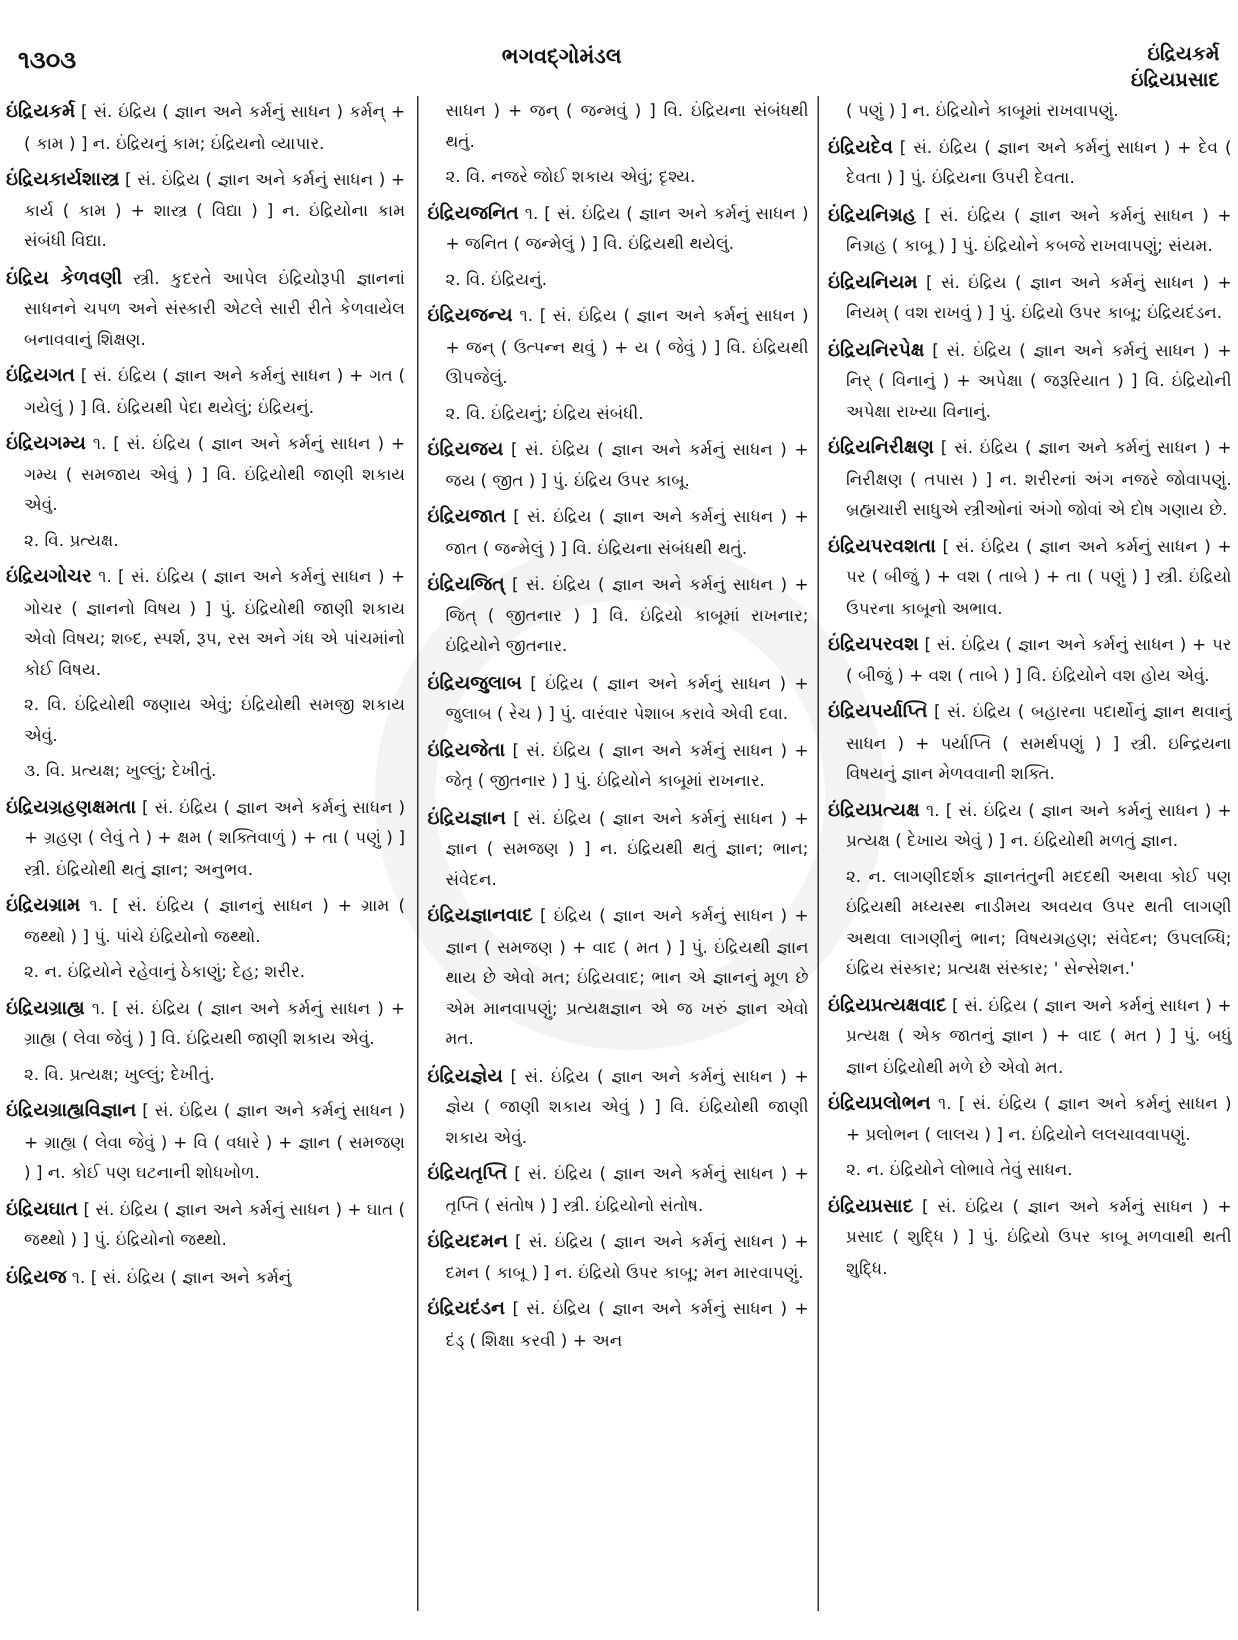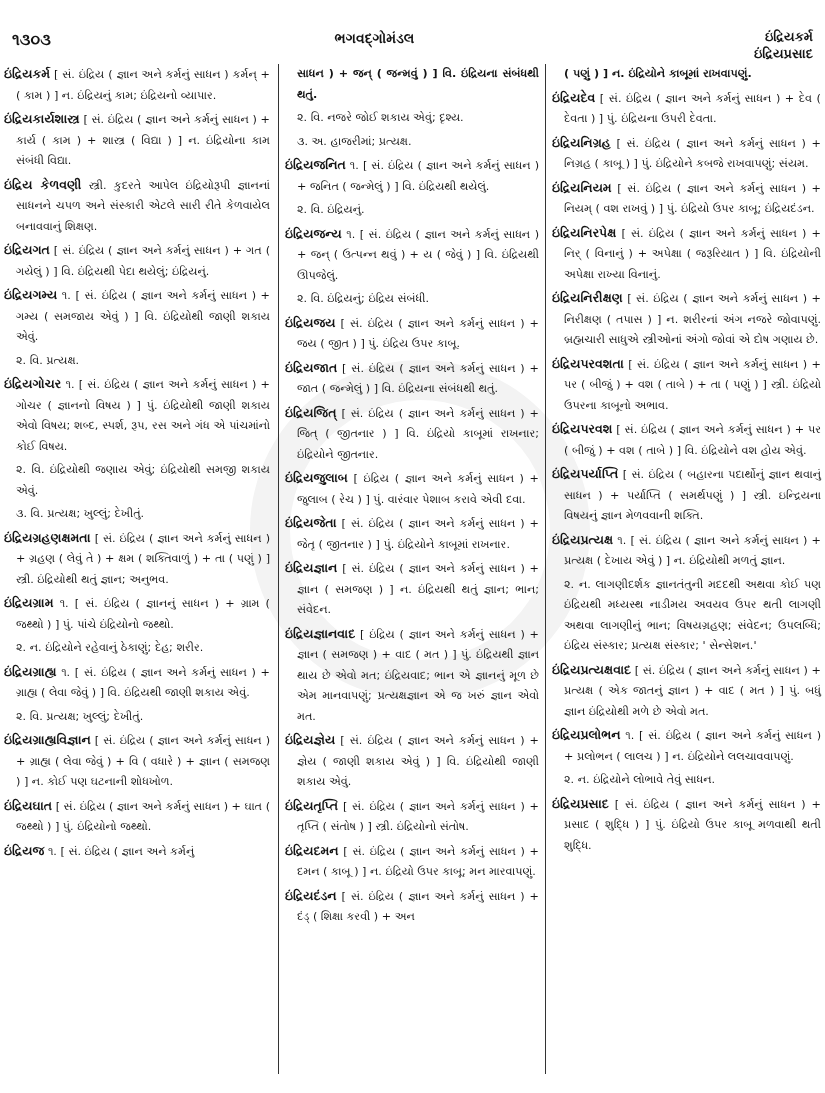--- a/index.html
+++ b/index.html
@@ -14,21 +14,21 @@
   .watermark {
     position: absolute; left: 250px; top: 360px; width: 340px; height: 340px;
     border-radius: 50%; border: 40px solid #f3f3f3; box-sizing: border-box; z-index: 0;
   }
   .columns { position: absolute; top: 64px; left: 0; width: 754px; height: 1020px; z-index: 1; }
   .col { position: absolute; top: 0; height: 1010px; box-sizing: border-box; padding: 0 4px; }
   .col1 { left: 0; width: 274px; }
   .col2 { left: 278px; width: 268px; border-left: 1.5px solid #333; border-right: 1.5px solid #333; padding: 0 6px; }
   .col3 { left: 548px; width: 277px; }
   .entry { font-size: 11.2px; line-height: 20.5px; text-align: justify; margin: 0 0 3px 0; padding-left: 12px; text-indent: -12px; }
-  .entry.cont { text-indent: 0; padding-left: 12px; font-weight: bold; }
+  .entry.cont { text-indent: 0; padding-left: 12px; }
   .hw { font-weight: bold; font-size: 12.5px; }
   .sub { padding-left: 12px; text-indent: 0; }
 </style>
 </head>
 <body>
 
 <div class="header">
   <div class="page-num">૧૩૦૩</div>
   <div class="running-title">ભગવદ્ગોમંડલ</div>
   <div class="guide">
@@ -55,21 +55,20 @@
       <div class="entry sub">૨. ન. ઇંદ્રિયોને રહેવાનું ઠેકાણું; દેહ; શરીર.</div>
       <div class="entry"><span class="hw">ઇંદ્રિયગ્રાહ્ય</span> <span>૧. [ સં. ઇંદ્રિય ( જ્ઞાન અને કર્મનું સાધન ) + ગ્રાહ્ય ( લેવા જેવું ) ] વિ. ઇંદ્રિયથી જાણી શકાય એવું.</span></div>
       <div class="entry sub">૨. વિ. પ્રત્યક્ષ; ખુલ્લું; દેખીતું.</div>
       <div class="entry"><span class="hw">ઇંદ્રિયગ્રાહ્યવિજ્ઞાન</span> <span>[ સં. ઇંદ્રિય ( જ્ઞાન અને કર્મનું સાધન ) + ગ્રાહ્ય ( લેવા જેવું ) + વિ ( વધારે ) + જ્ઞાન ( સમજણ ) ] ન. કોઈ પણ ઘટનાની શોધખોળ.</span></div>
       <div class="entry"><span class="hw">ઇંદ્રિયઘાત</span> <span>[ સં. ઇંદ્રિય ( જ્ઞાન અને કર્મનું સાધન ) + ઘાત ( જથ્થો ) ] પું. ઇંદ્રિયોનો જથ્થો.</span></div>
       <div class="entry"><span class="hw">ઇંદ્રિયજ</span> <span>૧. [ સં. ઇંદ્રિય ( જ્ઞાન અને કર્મનું</span></div>
     </div>
   <div class="col col2">
       <div class="entry cont"><span>સાધન ) + જન્ ( જન્મવું ) ] વિ. ઇંદ્રિયના સંબંધથી થતું.</span></div>
       <div class="entry sub">૨. વિ. નજરે જોઈ શકાય એવું; દૃશ્ય.</div>
-      <div class="entry sub">૩. અ. હાજરીમાં; પ્રત્યક્ષ.</div>
       <div class="entry"><span class="hw">ઇંદ્રિયજનિત</span> <span>૧. [ સં. ઇંદ્રિય ( જ્ઞાન અને કર્મનું સાધન ) + જનિત ( જન્મેલું ) ] વિ. ઇંદ્રિયથી થયેલું.</span></div>
       <div class="entry sub">૨. વિ. ઇંદ્રિયનું.</div>
       <div class="entry"><span class="hw">ઇંદ્રિયજન્ય</span> <span>૧. [ સં. ઇંદ્રિય ( જ્ઞાન અને કર્મનું સાધન ) + જન્ ( ઉત્પન્ન થવું ) + ય ( જેવું ) ] વિ. ઇંદ્રિયથી ઊપજેલું.</span></div>
       <div class="entry sub">૨. વિ. ઇંદ્રિયનું; ઇંદ્રિય સંબંધી.</div>
       <div class="entry"><span class="hw">ઇંદ્રિયજય</span> <span>[ સં. ઇંદ્રિય ( જ્ઞાન અને કર્મનું સાધન ) + જય ( જીત ) ] પું. ઇંદ્રિય ઉપર કાબૂ.</span></div>
       <div class="entry"><span class="hw">ઇંદ્રિયજાત</span> <span>[ સં. ઇંદ્રિય ( જ્ઞાન અને કર્મનું સાધન ) + જાત ( જન્મેલું ) ] વિ. ઇંદ્રિયના સંબંધથી થતું.</span></div>
       <div class="entry"><span class="hw">ઇંદ્રિયજિત્</span> <span>[ સં. ઇંદ્રિય ( જ્ઞાન અને કર્મનું સાધન ) + જિત્ ( જીતનાર ) ] વિ. ઇંદ્રિયો કાબૂમાં રાખનાર; ઇંદ્રિયોને જીતનાર.</span></div>
       <div class="entry"><span class="hw">ઇંદ્રિયજુલાબ</span> <span>[ ઇંદ્રિય ( જ્ઞાન અને કર્મનું સાધન ) + જુલાબ ( રેચ ) ] પું. વારંવાર પેશાબ કરાવે એવી દવા.</span></div>
       <div class="entry"><span class="hw">ઇંદ્રિયજેતા</span> <span>[ સં. ઇંદ્રિય ( જ્ઞાન અને કર્મનું સાધન ) + જેતૃ ( જીતનાર ) ] પું. ઇંદ્રિયોને કાબૂમાં રાખનાર.</span></div>
       <div class="entry"><span class="hw">ઇંદ્રિયજ્ઞાન</span> <span>[ સં. ઇંદ્રિય ( જ્ઞાન અને કર્મનું સાધન ) + જ્ઞાન ( સમજણ ) ] ન. ઇંદ્રિયથી થતું જ્ઞાન; ભાન; સંવેદન.</span></div>

